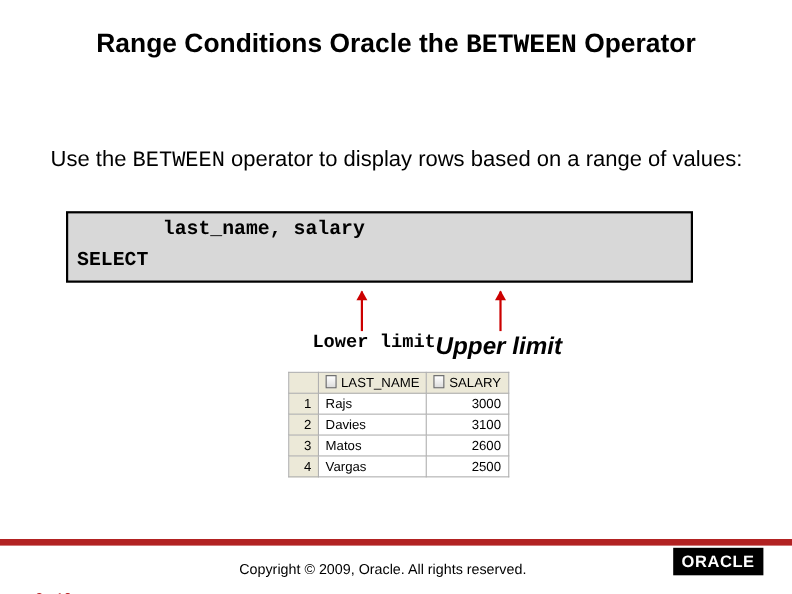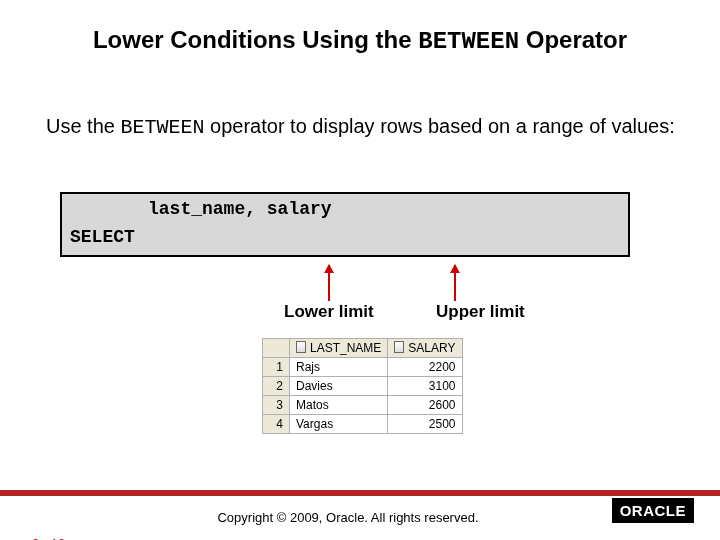--- a/index.html
+++ b/index.html
@@ -23,21 +23,21 @@
     left: 0;
     width: 100%;
     text-align: center;
     font-size: 24px;
     font-weight: bold;
     color: #000;
   }
   .title .mono { font-family: "Courier New", monospace; font-weight: bold; }
   .body-text {
     position: absolute;
-    top: 114px;
+    top: 133px;
     left: 46px;
     right: 40px;
     font-size: 20px;
     color: #000;
     line-height: 1.25;
   }
   .body-text .mono { font-family: "Courier New", monospace; }
   .code-block {
     position: absolute;
     top: 192px;
@@ -78,27 +78,29 @@
     border-bottom: 9px solid #c00;
   }
   .arrow1 { left: 328px; top: 265px; height: 36px; }
   .arrow2 { left: 454px; top: 265px; height: 36px; }
   .label-lower {
     position: absolute;
     top: 302px;
     left: 284px;
     font-size: 17px;
     font-weight: bold;
+    font-family: Liberation Mono, monospace;
   }
   .label-upper {
     position: absolute;
     top: 302px;
-    left: 436px;
-    font-size: 17px;
-    font-weight: bold;
+    left: 396px;
+    font-size: 22px;
+    font-weight: bold;
+    font-style: italic;
   }
   .result-table {
     position: absolute;
     top: 338px;
     left: 262px;
     border: 1px solid #999;
     font-family: Liberation Sans, sans-serif;
     font-size: 12px;
     border-collapse: collapse;
     background: #fff;
@@ -168,21 +170,21 @@
     letter-spacing: 0.5px;
     font-family: Arial, sans-serif;
   }
 </style>
 </head>
 <body>
 
 <div class="slide">
 
   <div class="title">
-    <span>Lower Conditions Using the </span><span class="mono">BETWEEN</span><span> Operator</span>
+    <span>Range Conditions Oracle the </span><span class="mono">BETWEEN</span><span> Operator</span>
   </div>
 
   <div class="body-text">
     <span>Use the </span><span class="mono">BETWEEN</span><span> operator to display rows based on a range of values:</span>
   </div>
 
   <div class="code-block">
     <div class="code-line">
       <span class="kw-col">SELECT</span><span>last_name, salary</span>
     </div>
@@ -196,21 +198,21 @@
   <table class="result-table">
     <tbody>
         <tr>
       <th class="rownum-head"></th>
       <th><span class="colmark"></span><span>LAST_NAME</span></th>
       <th><span class="colmark"></span><span>SALARY</span></th>
     </tr>
     <tr>
       <td class="rownum">1</td>
       <td>Rajs</td>
-      <td class="val-right">2200</td>
+      <td class="val-right">3000</td>
     </tr>
     <tr>
       <td class="rownum">2</td>
       <td>Davies</td>
       <td class="val-right">3100</td>
     </tr>
     <tr>
       <td class="rownum">3</td>
       <td>Matos</td>
       <td class="val-right">2600</td>

